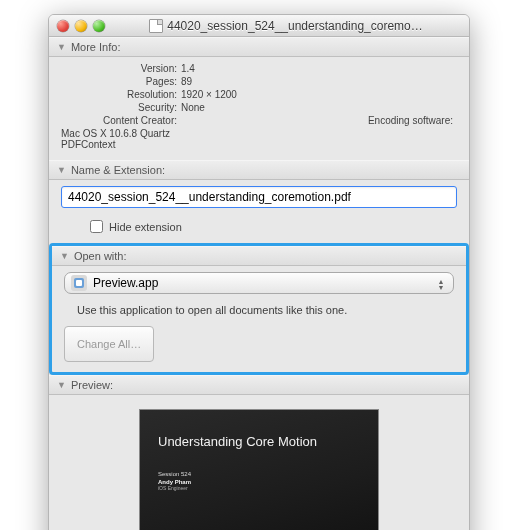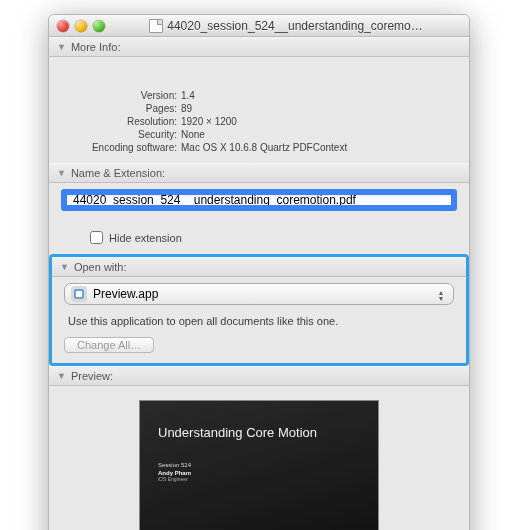--- a/index.html
+++ b/index.html
@@ -60,34 +60,34 @@
     border-bottom: 1px solid #bfbfbf;
     padding: 3px 8px;
     font-size: 11px;
     color: #555;
     display:flex; align-items:center; gap:5px;
     cursor: default;
   }
   .tri { font-size: 9px; color:#8a8a8a; }
   .section-body { padding: 6px 12px 10px 12px; }
   
-  .info-table { display: grid; grid-template-columns: 120px 1fr; row-gap: 2px; font-size:10px; color:#404040;margin-top:27px;}
+  .info-table { display: grid; grid-template-columns: 120px 1fr; row-gap: 2px; font-size:10px; color:#404040;}
   .info-table .k { text-align: right; padding-right: 4px; color:#424242;}
   
   .filename-input {
     width: 100%;
     height: 22px;
-    border: 6px solid #3b82f6;
+    border: 1px solid #3b82f6;
     border-radius: 3px;
     padding: 2px 6px;
     font-size: 12px;
     background: #fff;
     box-shadow: inset 0 1px 2px rgba(0,0,0,.08);
   }
-  .checkbox-row { display:flex; align-items:center; gap:6px; margin-top:20px; font-size:11px; color:#444;padding-left:29px;}
+  .checkbox-row { display:flex; align-items:center; gap:6px; margin-top:12px; font-size:11px; color:#444;padding-left:29px;}
   .checkbox-row input { width:13px; height:13px; }
   
   .highlight-box {
     border: 3px solid #2fa0e9;
     border-radius: 4px;
     margin: 0;
   }
   
   .combo {
     width: 100%;
@@ -98,23 +98,23 @@
     display:flex; align-items:center; padding: 0 6px; gap:6px;
     font-size: 12px;
     position: relative;
   }
   .combo .spud { width:16px;height:16px; background:#d9d9d9; border-radius:3px; display:flex;align-items:center;justify-content:center; font-size:10px;}
   .combo .arrow {
     position:absolute; right:4px; top:3px; width:16px; height:16px;
     display:flex; flex-direction:column; align-items:center; justify-content:center; gap:1px;
     color:#646464; font-size:7px; line-height:5px;
   }
-  .hint { font-size:11px; color:#3b3b3b; margin:10px 4px; }
+  .hint { font-size:11px; color:#3b3b3b; margin:10px 13px; }
   .change-btn {
-    height: 16px;
+    height: 36px;
     padding: 0 12px;
     background: linear-gradient(#fdfdfd,#e7e7e7);
     border: 1px solid #b8b8b8;
     border-radius: 4px;
     font-size: 11px;
     color: #9a9a9a;
   }
   
   .preview-thumb {
     width: 240px; height: 145px;
@@ -156,20 +156,21 @@
   <div class="section-body">
     <div class="info-table">
       <div class="k">Version:</div>
       <div>1.4</div>
       <div class="k">Pages:</div>
       <div>89</div>
       <div class="k">Resolution:</div>
       <div>1920 × 1200</div>
       <div class="k">Security:</div>
       <div>None</div>
+      <div class="k">Content Creator:</div>
       <div class="k">Encoding software:</div>
       <div>Mac OS X 10.6.8 Quartz PDFContext</div>
     </div>
   </div>
 
   <div class="section-header">
     <span class="tri">▼</span>
     <span>Name &amp; Extension:</span>
   </div>
   <div class="section-body">

